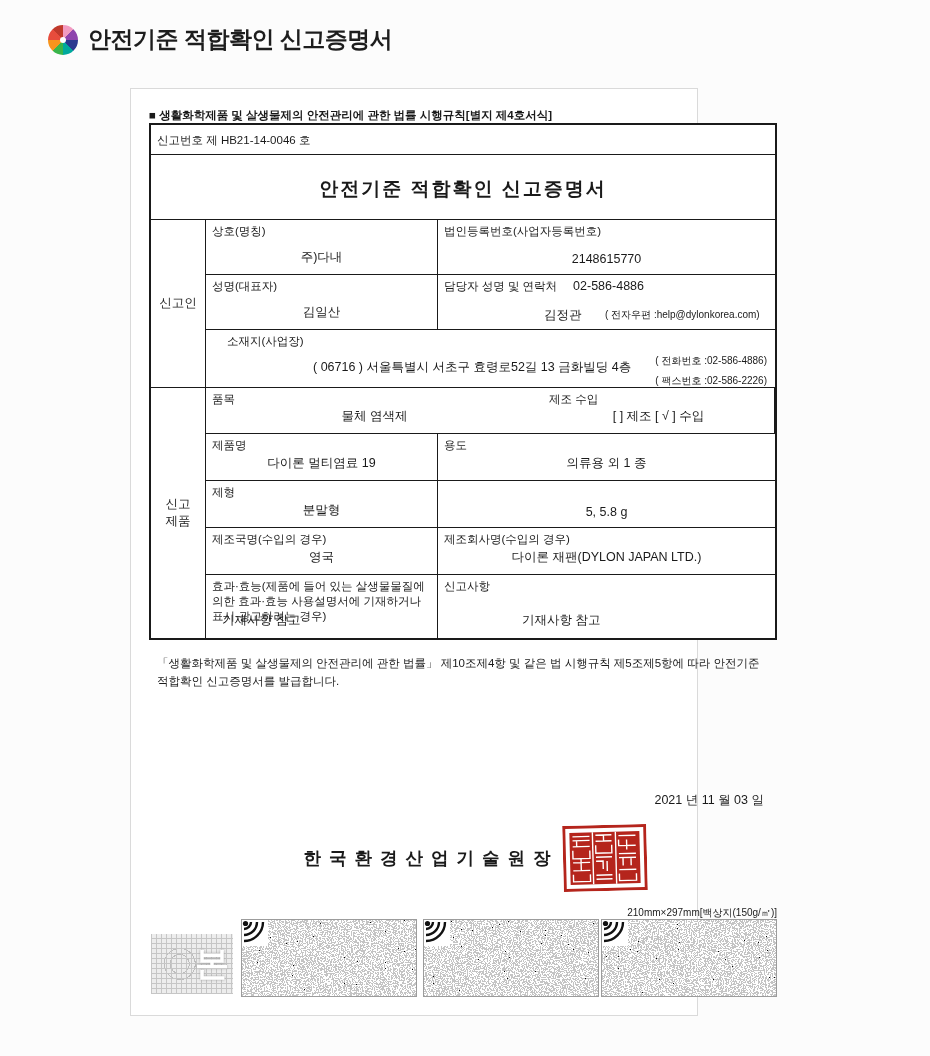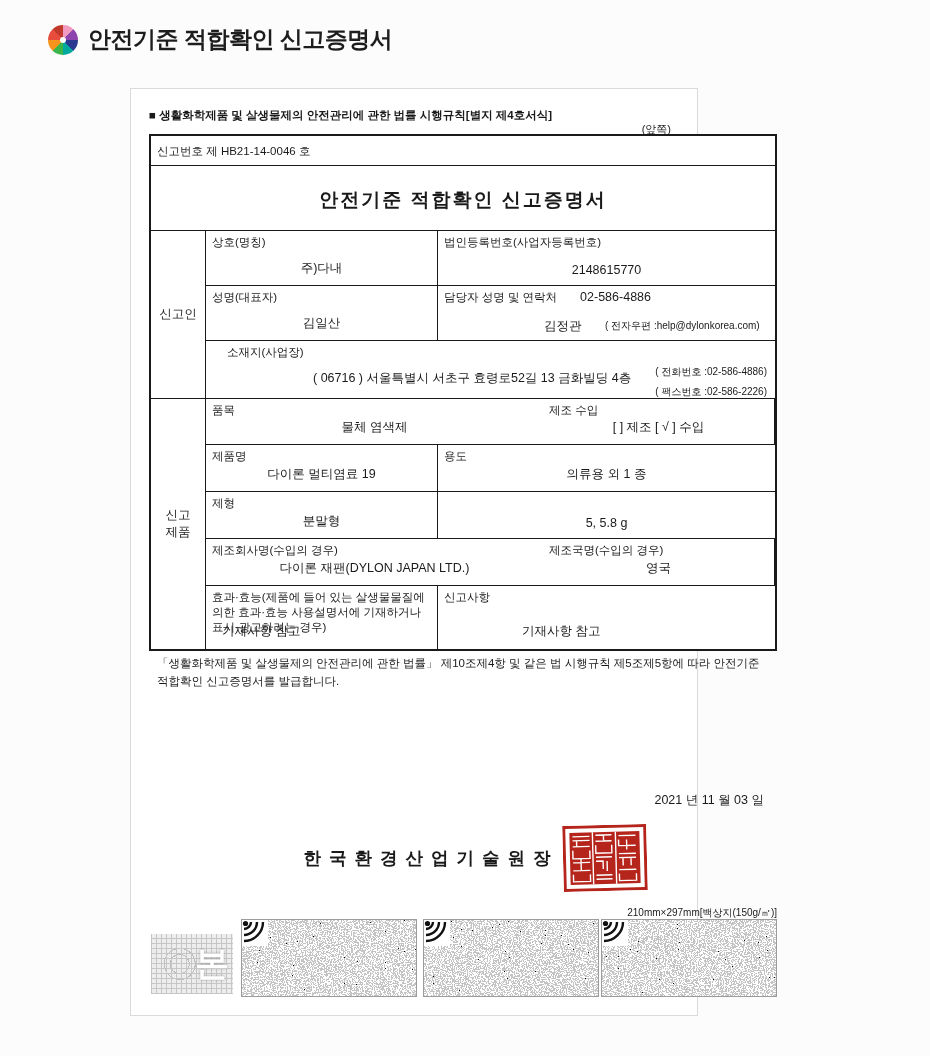--- a/index.html
+++ b/index.html
@@ -21,40 +21,40 @@
   }
   .wheel::after { content: ""; position: absolute; left: 12px; top: 12px; width: 6px; height: 6px; border-radius: 50%; background: #fff; }
   .hdr-title { font-size: 23px; font-weight: bold; letter-spacing: -0.5px; color: #1d1d1d; }
 
   
   .doc { position: absolute; left: 130px; top: 88px; width: 568px; height: 928px; background: #fff; border: 1px solid #dadada; }
   .fref { position: absolute; left: 18px; top: 19px; font-size: 11.5px; font-weight: bold; }
   .apjok { position: absolute; right: 26px; top: 33px; font-size: 11px; }
 
   
-  .form { position: absolute; left: 18px; top: 45px; width: 628px; border: 2px solid #1a1a1a; background: #fff; }
+  .form { position: absolute; left: 18px; top: 34px; width: 628px; border: 2px solid #1a1a1a; background: #fff; }
   .row-rpt { height: 30px; border-bottom: 1px solid #1a1a1a; font-size: 11.5px; padding: 8px 0 0 6px; }
   .row-ttl { height: 65px; border-bottom: 1px solid #1a1a1a; text-align: center; font-size: 19px; font-weight: bold; letter-spacing: 2px; padding-top: 21px; }
   .sec { display: flex; }
   .sec1 { border-bottom: 1px solid #1a1a1a; }
   .seclabel { flex: 0 0 55px; border-right: 1px solid #1a1a1a; display: flex; flex-direction: column; align-items: center; justify-content: center; font-size: 12.5px; line-height: 1.35; }
   .rows { flex: 1; display: flex; flex-direction: column; }
   .row { display: flex; border-bottom: 1px solid #1a1a1a; }
   .row:last-child { border-bottom: none; }
   .h55 { height: 55px; } .h57 { height: 57px; } .h46 { height: 46px; } .h47 { height: 47px; } .h63 { height: 63px; }
   .cell { position: relative; padding: 4px 6px; }
   .cL { flex: 0 0 232px; border-right: 1px solid #1a1a1a; }
   .cR { flex: 1; }
   .cFull { flex: 1; position: relative; padding: 4px 6px; margin-left: 15px; }
   .lbl { font-size: 11.5px; line-height: 1.3; }
   .val { position: absolute; left: 0; right: 0; bottom: 8px; text-align: center; font-size: 12.5px; }
   .val-left { position: absolute; bottom: 9px; left: 16px; font-size: 12.5px; }
   .val-left2 { position: absolute; bottom: 9px; left: 84px; font-size: 12.5px; }
 
-  .contact-top { display: flex; align-items: baseline; gap: 7px; }
+  .contact-top { display: flex; align-items: baseline; }
   .phone { margin-left: 16px; font-size: 12.5px; }
   .contact-bottom { position: absolute; bottom: 5px; left: 6px; right: 5px; display: flex; align-items: center; }
   .cname { margin-left: 100px; font-size: 12.5px; }
   .cemail { margin-left: auto; width: 165px; font-size: 10px; line-height: 1.25; }
 
   .addr-val { position: absolute; left: 92px; bottom: 11px; font-size: 12.5px; }
   .addr-contact { position: absolute; right: 8px; top: 21px; font-size: 10px; line-height: 2.0; }
 
   
   .stmt { position: absolute; left: 18px; top: 565px; width: 628px; font-size: 11.5px; line-height: 1.6; padding: 0 8px; }
@@ -170,27 +170,27 @@
         <div class="row h47">
           <div class="cell cL">
             <div class="lbl">제형</div>
             <div class="val">분말형</div>
           </div>
           <div class="cell cR">
             <div class="val">5, 5.8 g</div>
           </div>
         </div>
         <div class="row h47">
+          <div class="cell cL">
+            <div class="lbl">제조국명(수입의 경우)</div>
+            <div class="val">영국</div>
+          </div>
           <div class="cell cR">
             <div class="lbl">제조회사명(수입의 경우)</div>
             <div class="val">다이론 재팬(DYLON JAPAN LTD.)</div>
-          </div>
-          <div class="cell cL">
-            <div class="lbl">제조국명(수입의 경우)</div>
-            <div class="val">영국</div>
           </div>
         </div>
         <div class="row h63">
           <div class="cell cL">
             <div class="lbl">효과·효능(제품에 들어 있는 살생물물질에 의한 효과·효능 사용설명서에 기재하거나 표시·광고하려는 경우)</div>
             <div class="val-left">기재사항 참고</div>
           </div>
           <div class="cell cR">
             <div class="lbl">신고사항</div>
             <div class="val-left2">기재사항 참고</div>

